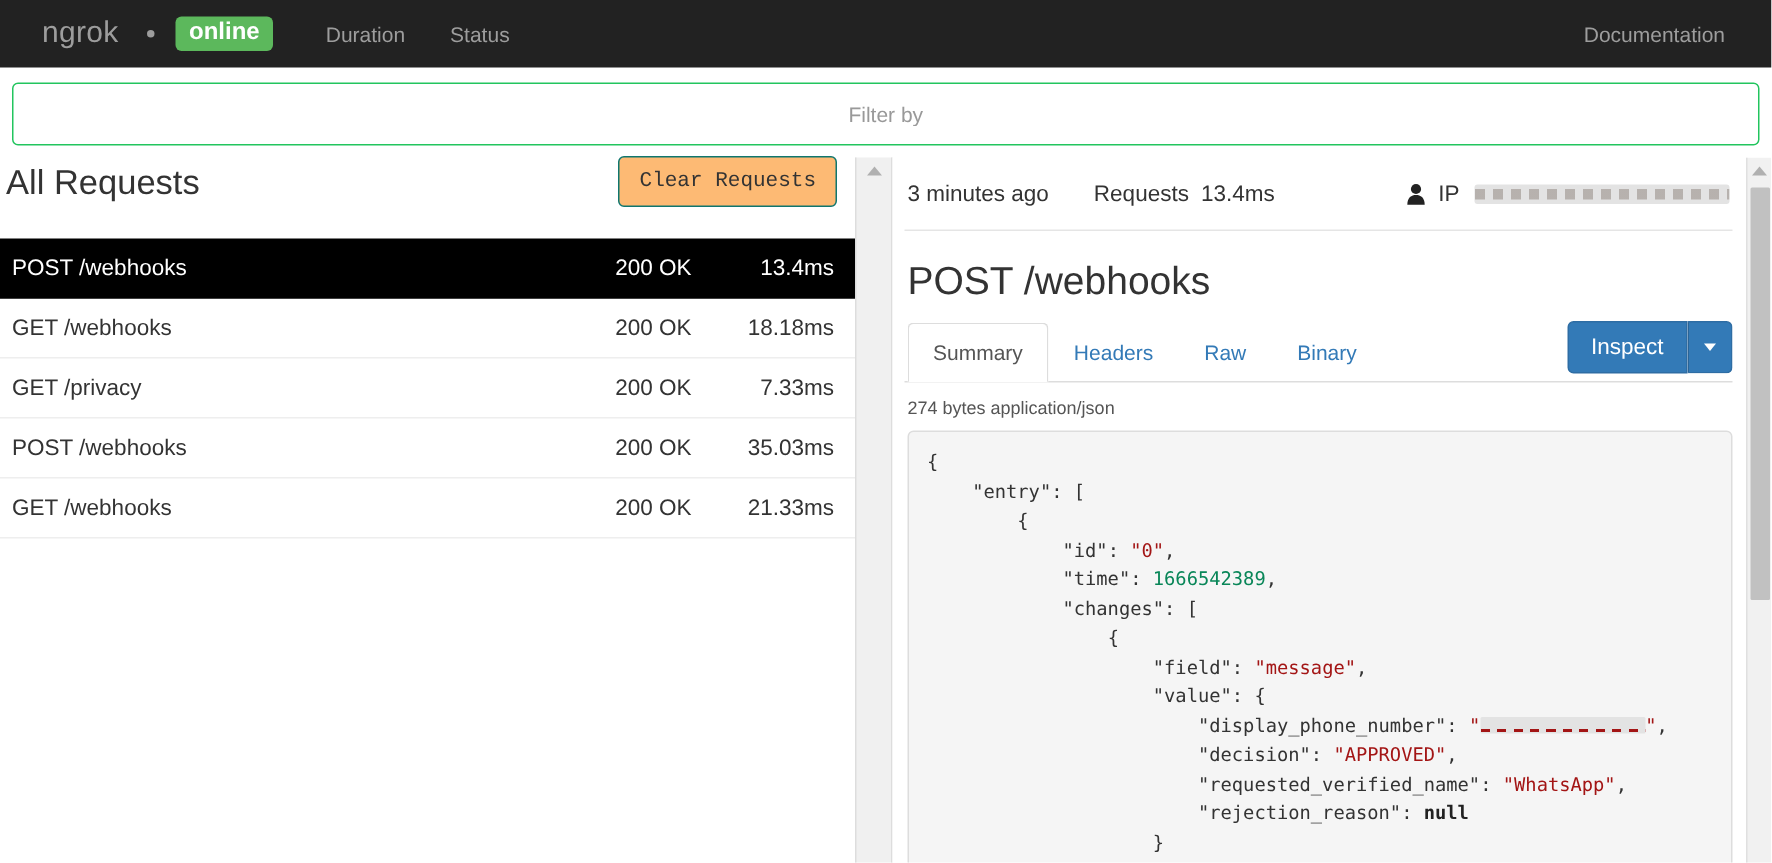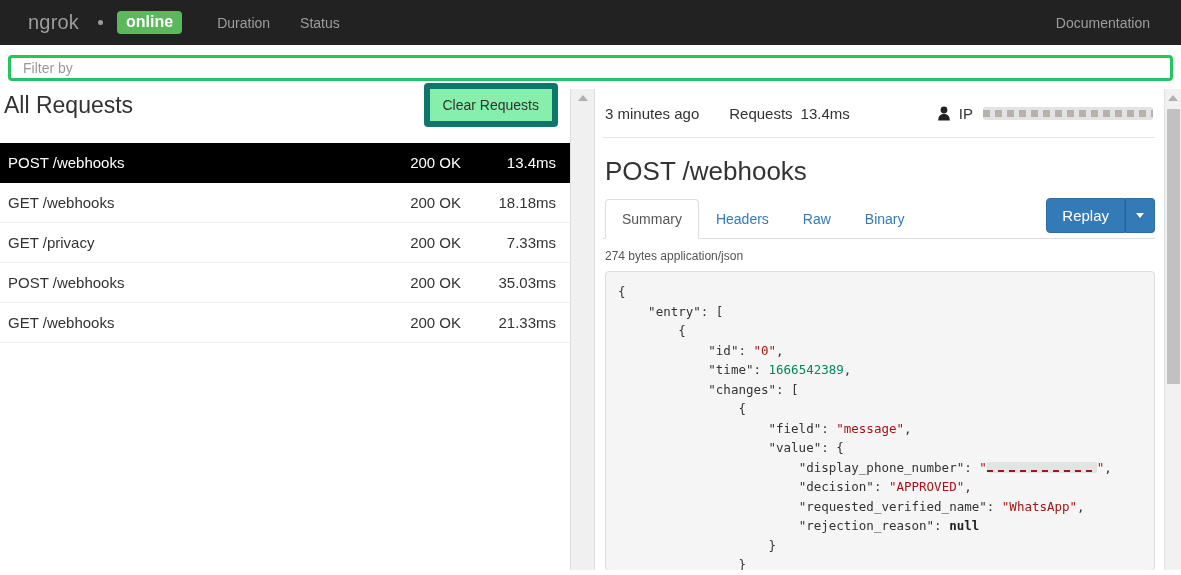--- a/index.html
+++ b/index.html
@@ -48,28 +48,29 @@
     text-decoration: none;
     cursor: pointer;
   }
   .nav-link:first-of-type { margin-left: 20px; }
   .nav-right { margin-left: auto; }
 
   
   .filter-wrap { padding: 10px 8px 8px; background:#fff; }
   .filter-input {
     width: 100%;
-    height: 26px;
-    border: 3px solid #22c55e;
+    height: 42px;
+    border: 1px solid #22c55e;
     border-radius: 4px;
     padding: 6px 12px;
     font-size: 14px;
     color: #555;
     font-family: "Liberation Sans", sans-serif;
     outline: none;
+    text-align: center;
   }
   .filter-input::placeholder { color: #999; }
 
   
   .split { display: flex; height: 481px; }
 
   .left-pane {
     width: 570px;
     min-width: 570px;
     position: relative;
@@ -81,28 +82,28 @@
     padding: 4px 12px 26px 4px;
     height: 54px;
   }
   .list-title {
     font-size: 23px;
     font-weight: normal;
     color: #333;
     flex: 1;
   }
   .btn-clear {
-    border: 6px solid #0f766e;
-    background: #86efac;
+    border: 1px solid #0f766e;
+    background: #fdba74;
     border-radius: 4px;
     padding: 8px 13px;
     font-size: 14px;
     color: #333;
     cursor: pointer;
-    font-family: Liberation Sans, sans-serif;
+    font-family: Liberation Mono, monospace;
   }
 
   .req-list { list-style: none; margin: 0; padding: 0; }
   .req-row {
     display: flex;
     align-items: center;
     height: 40px;
     padding: 0 14px 0 8px;
     border-bottom: 1px solid #eee;
     font-size: 15px;
@@ -382,21 +383,21 @@
     <div class="detail-title">POST /webhooks</div>
 
     <div class="tabs-row">
       <div class="tabs" id="tabs">
           <div class="tab active">Summary</div>
           <div class="tab">Headers</div>
           <div class="tab">Raw</div>
           <div class="tab">Binary</div>
         </div>
       <div class="replay-group">
-        <button class="btn-replay">Replay</button>
+        <button class="btn-replay">Inspect</button>
         <div class="btn-caret">
           <span class="caret"></span>
         </div>
       </div>
     </div>
 
     <div class="bytes-line">274 bytes application/json</div>
 
     <div class="json-box" id="json-box"><div><span class="j-punc">{</span></div><div><span class="j-punc">    </span><span class="j-key">"entry"</span><span class="j-punc">: [</span></div><div><span class="j-punc">        </span><span class="j-punc">{</span></div><div><span class="j-punc">            </span><span class="j-key">"id"</span><span class="j-punc">: </span><span class="j-str">"0"</span><span class="j-punc">,</span></div><div><span class="j-punc">            </span><span class="j-key">"time"</span><span class="j-punc">: </span><span class="j-num">1666542389</span><span class="j-punc">,</span></div><div><span class="j-punc">            </span><span class="j-key">"changes"</span><span class="j-punc">: [</span></div><div><span class="j-punc">                </span><span class="j-punc">{</span></div><div><span class="j-punc">                    </span><span class="j-key">"field"</span><span class="j-punc">: </span><span class="j-str">"message"</span><span class="j-punc">,</span></div><div><span class="j-punc">                    </span><span class="j-key">"value"</span><span class="j-punc">: {</span></div><div><span class="j-punc">                        </span><span class="j-key">"display_phone_number"</span><span class="j-punc">: </span><span class="j-str">"</span><span class="redact-inline"></span><span class="j-str">"</span><span class="j-punc">,</span></div><div><span class="j-punc">                        </span><span class="j-key">"decision"</span><span class="j-punc">: </span><span class="j-str">"APPROVED"</span><span class="j-punc">,</span></div><div><span class="j-punc">                        </span><span class="j-key">"requested_verified_name"</span><span class="j-punc">: </span><span class="j-str">"WhatsApp"</span><span class="j-punc">,</span></div><div><span class="j-punc">                        </span><span class="j-key">"rejection_reason"</span><span class="j-punc">: </span><span class="j-null">null</span></div><div><span class="j-punc">                    </span><span class="j-punc">}</span></div><div><span class="j-punc">                </span><span class="j-punc">}</span></div></div>
 

